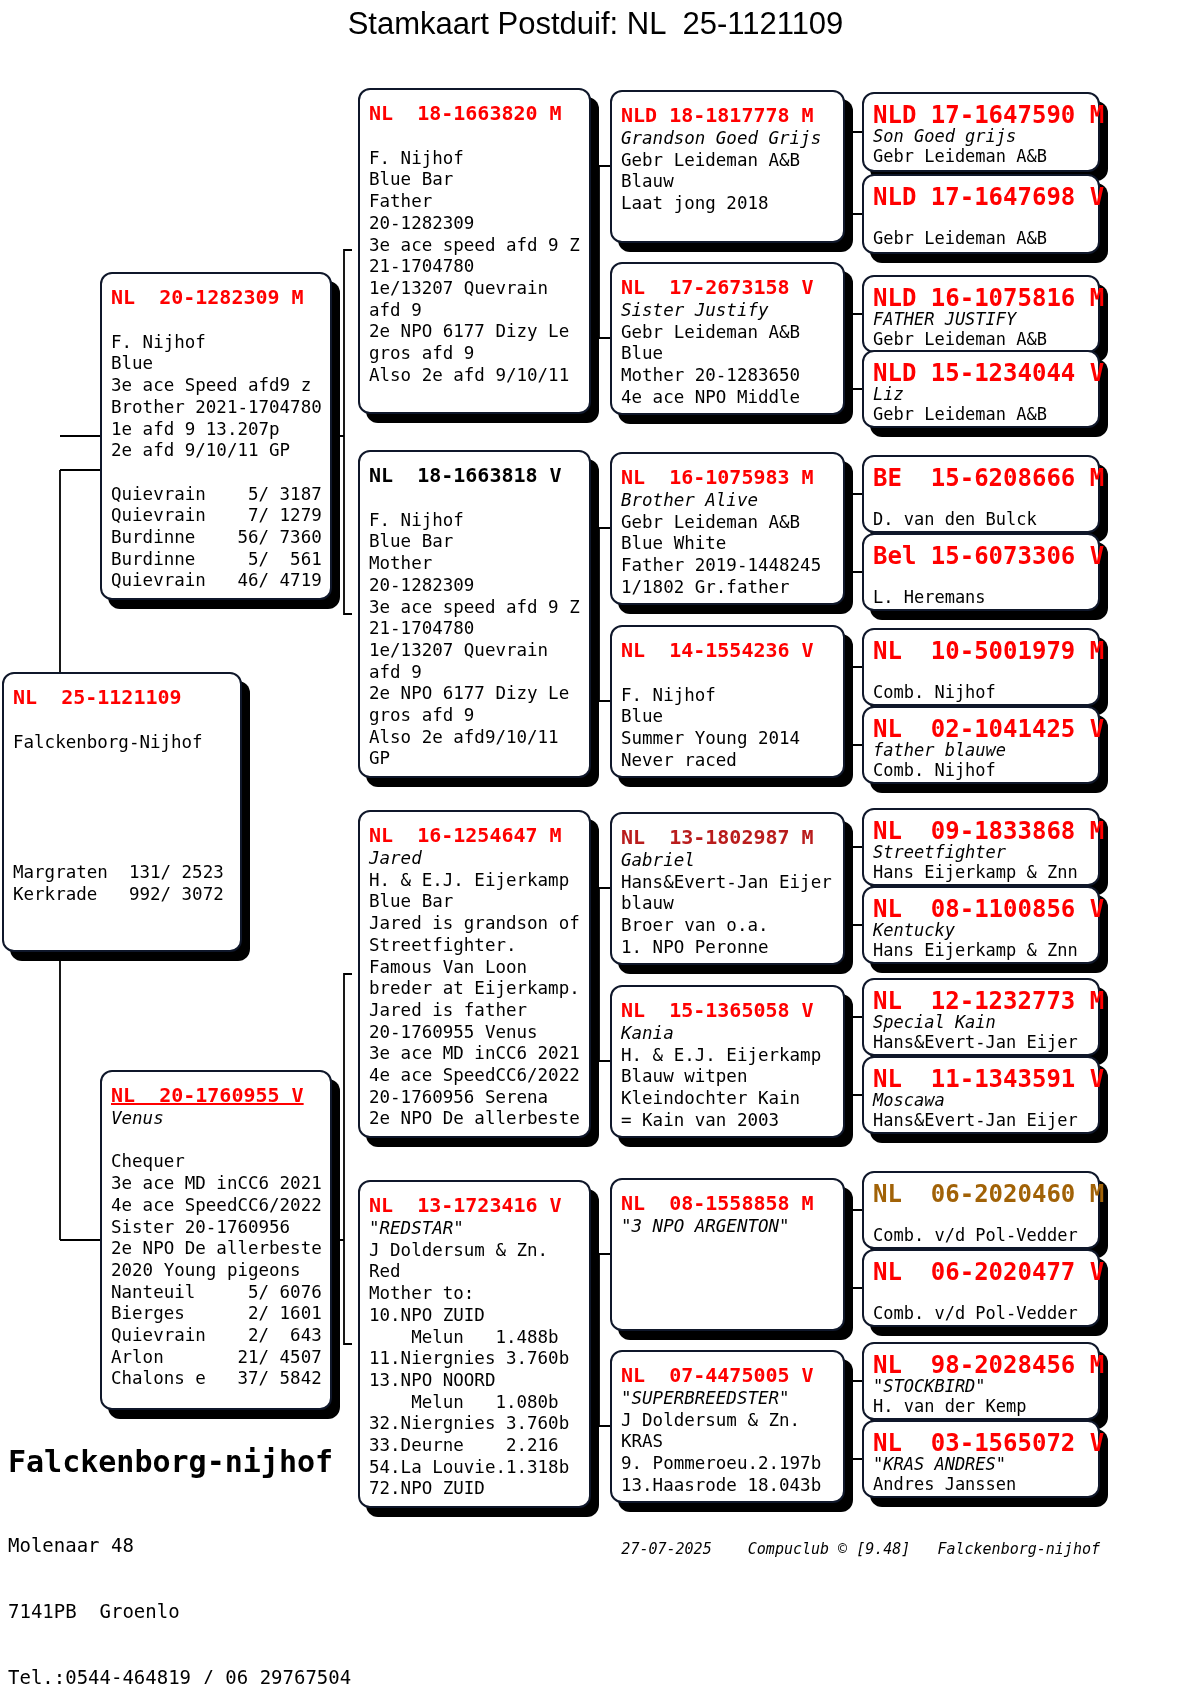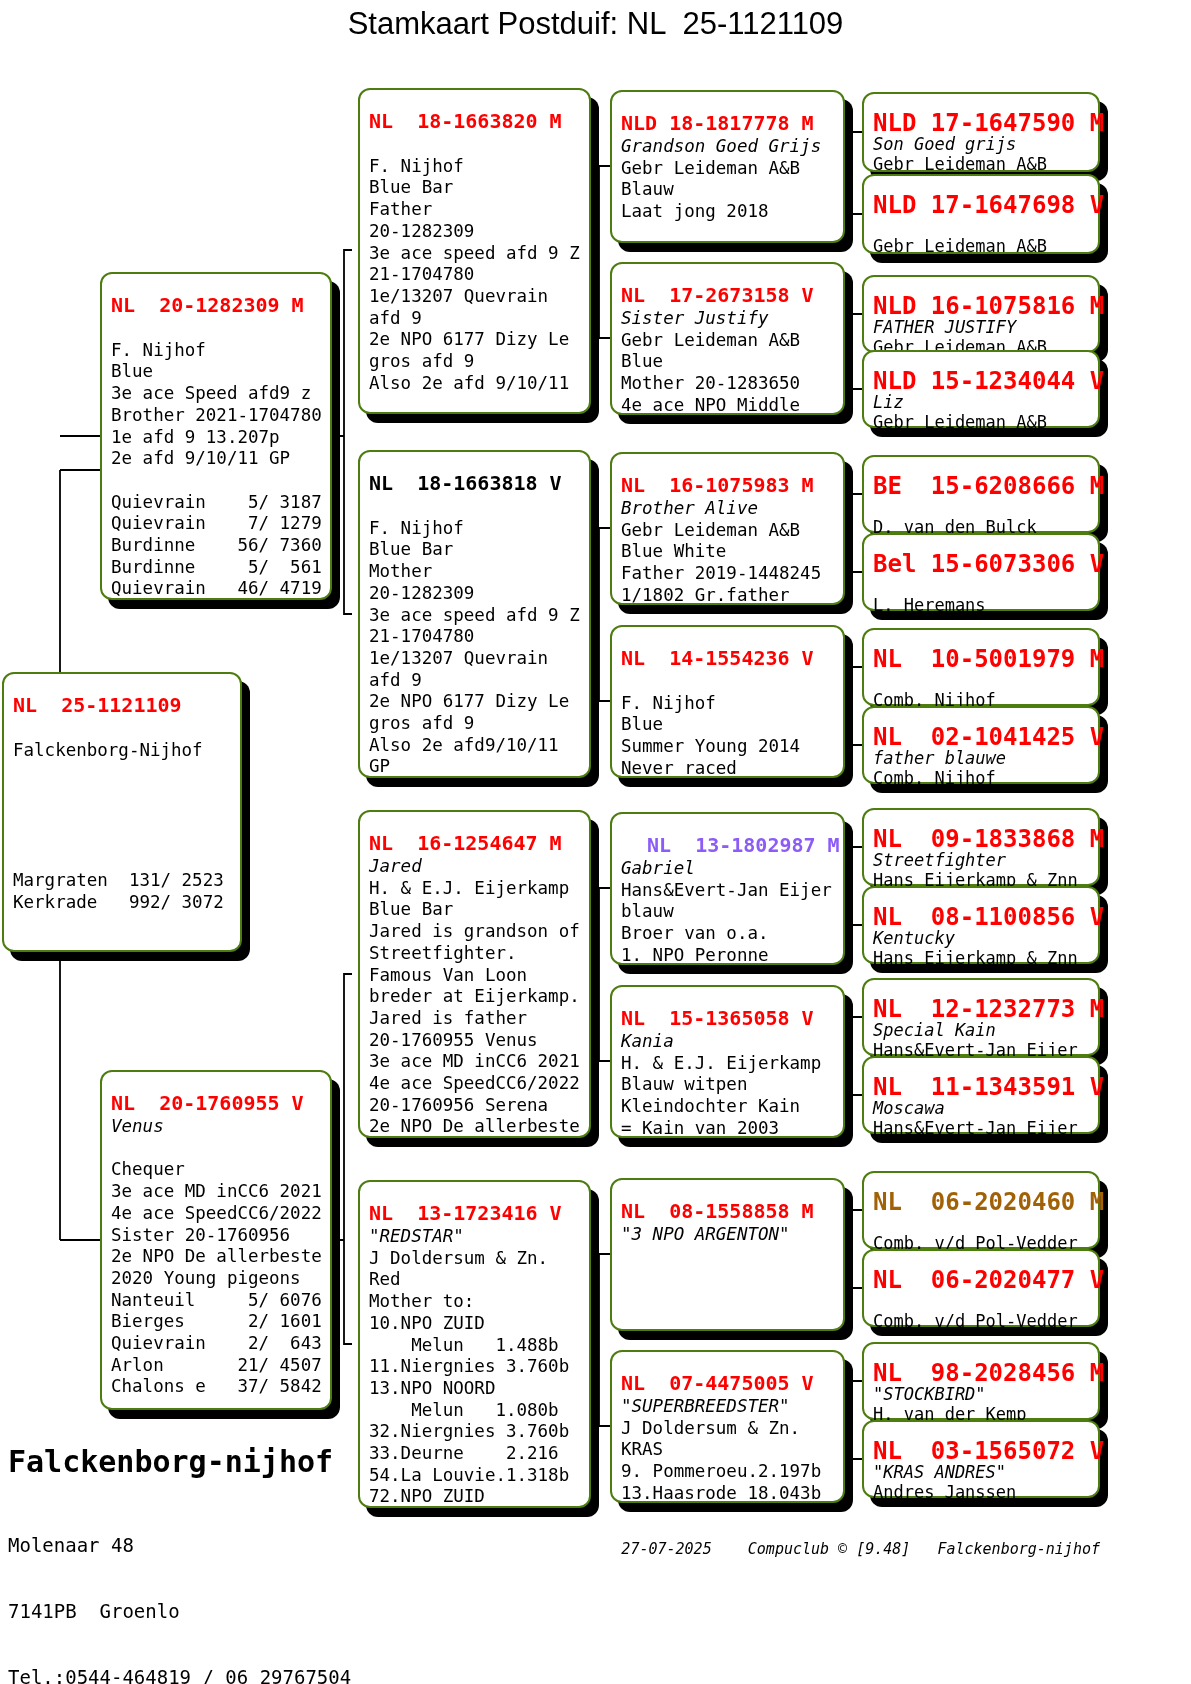--- a/index.html
+++ b/index.html
@@ -6,22 +6,22 @@
   .page {
     position:relative; width:1191px; height:1684px; background:#fff;
     font-family:"DejaVu Sans Mono", monospace; color:#000; overflow:hidden;
   }
   .title {
     position:absolute; top:6px; left:0; width:100%; text-align:center;
     font-family:"Liberation Sans", sans-serif; font-size:31px; white-space:pre;
   }
   svg.connectors { position:absolute; left:0; top:0; }
   .box {
-    position:absolute; background:#fff; border:2px solid #4d7c0f; border-radius:12px;
-    box-shadow:8px 9px 0 #000; padding:18px 3px 0 9px; box-sizing:border-box;
+    position:absolute; background:#fff; border:2px solid #0f172a; border-radius:12px;
+    box-shadow:8px 9px 0 #000; padding:10px 3px 0 9px; box-sizing:border-box;
   }
   .ring  { font-weight:bold; font-size:20px; line-height:26px; white-space:pre; }
   .iname { font-style:italic; font-size:17.5px; line-height:21.7px; min-height:21.7px; white-space:pre; }
   .bodytxt { font-size:17.5px; line-height:21.7px; white-space:pre; }
   .g4 .ring { font-size:24px; line-height:23px; }
   .g4 .iname, .g4 .bodytxt { font-size:17px; line-height:19.5px; min-height:19.5px; }
   .owner-name { position:absolute; left:8px; top:1444px; font-size:30px; font-weight:bold; white-space:pre; }
   .owner-block { position:absolute; left:8px; top:1490px; font-size:19px; line-height:22px; white-space:pre; }
   .footer { position:absolute; right:91px; top:1540px; font-size:15px; font-style:italic; white-space:pre; }
 </style>
@@ -58,21 +58,21 @@
       <div class="bodytxt">Falckenborg-Nijhof
 
 
 
 
 
 Margraten  131/ 2523
 Kerkrade   992/ 3072</div>
     </div>
   <div class="box" style="left:100px;top:1070px;width:232px;height:340px">
-      <div class="ring" style="color: rgb(255, 0, 0);">NL  20-1760955 V</div>
+      <div class="ring" style="color: rgb(255, 0, 0); text-decoration: underline;">NL  20-1760955 V</div>
       <div class="iname">Venus</div>
       <div class="bodytxt">
 Chequer
 3e ace MD inCC6 2021
 4e ace SpeedCC6/2022
 Sister 20-1760956
 2e NPO De allerbeste
 2020 Young pigeons
 Nanteuil     5/ 6076
 Bierges      2/ 1601
@@ -170,21 +170,21 @@
     </div>
   <div class="box" style="left:610px;top:625px;width:235px;height:153px">
       <div class="ring" style="color: rgb(255, 0, 0);">NL  14-1554236 V</div>
       <div class="iname"></div>
       <div class="bodytxt">F. Nijhof
 Blue
 Summer Young 2014
 Never raced</div>
     </div>
   <div class="box" style="left:610px;top:812px;width:235px;height:153px">
-      <div class="ring" style="color: #8b5cf6; margin-left: 26px;">NL  13-1802987 M</div>
+      <div class="ring" style="color: #b91c1c;">NL  13-1802987 M</div>
       <div class="iname">Gabriel</div>
       <div class="bodytxt">Hans&amp;Evert-Jan Eijer
 blauw
 Broer van o.a.
 1. NPO Peronne</div>
     </div>
   <div class="box" style="left:610px;top:985px;width:235px;height:153px">
       <div class="ring" style="color: rgb(255, 0, 0);">NL  15-1365058 V</div>
       <div class="iname">Kania</div>
       <div class="bodytxt">H. &amp; E.J. Eijerkamp

